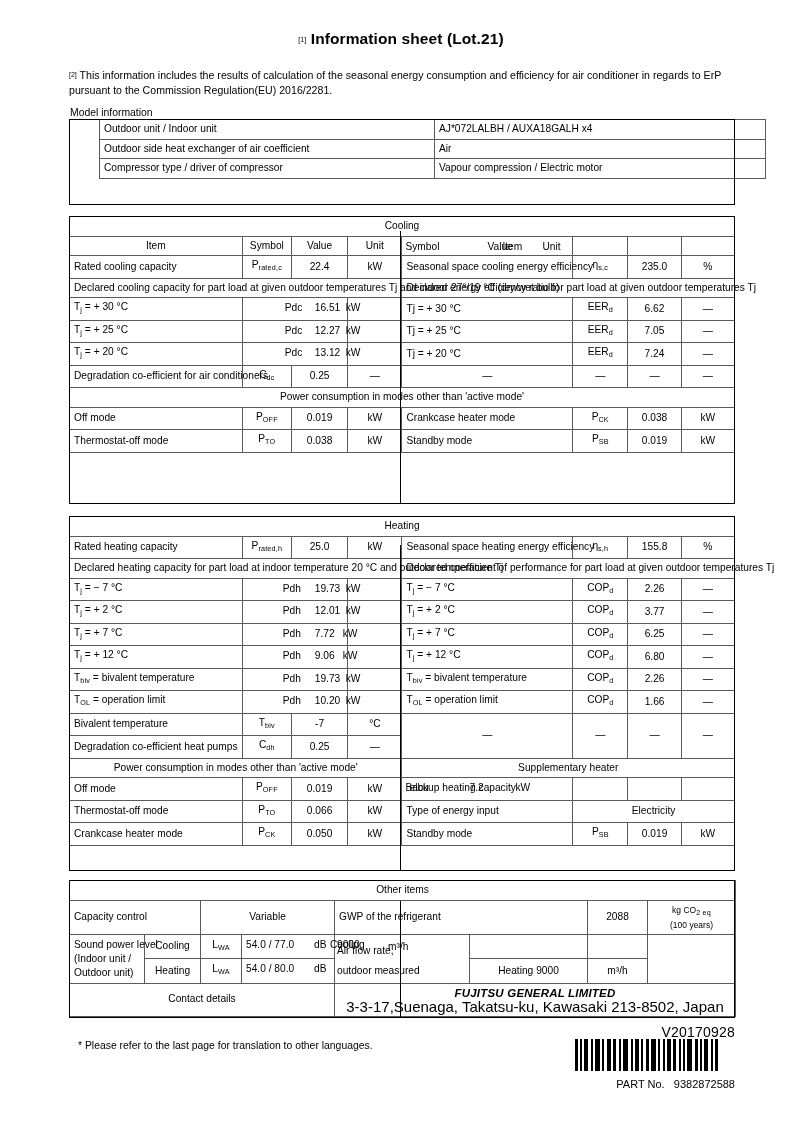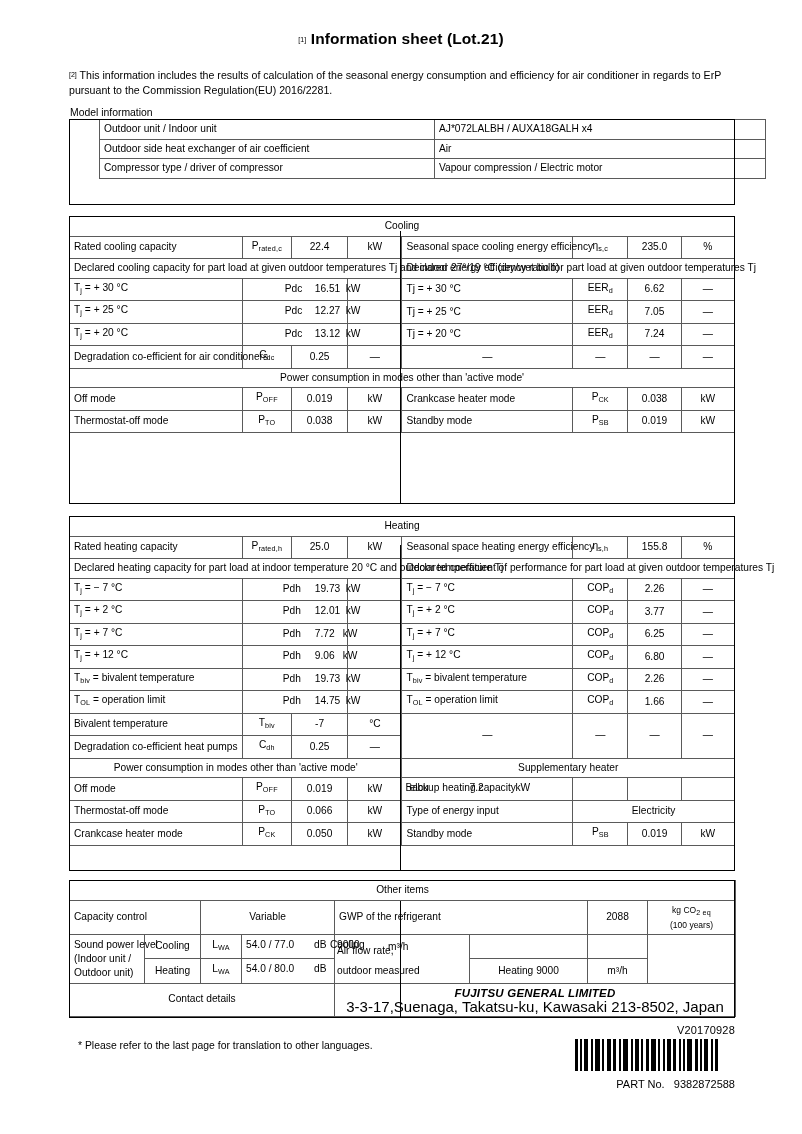--- a/index.html
+++ b/index.html
@@ -94,21 +94,21 @@
   .footnote {
     position: absolute;
     left: 78px;
     top: 1040px;
     font-size: 10.4px;
   }
   .version {
     position: absolute;
     right: 67px;
     top: 1024px;
-    font-size: 11px;
+    font-size: 14px;
     letter-spacing: 0.2px;
   }
   .barcode {
     position: absolute;
     right: 67px;
     top: 1039px;
     height: 32px;
     width: 160px;
     display: flex;
     align-items: flex-end;
@@ -182,20 +182,36 @@
         <col style="width:55px">
         <col style="width:53px">
         <col style="width:53px">
     </colgroup>
     <tbody>
 
       <tr>
         <td class="ctr" colspan="8">Cooling</td>
       </tr>
 
+      <tr>
+        <td class="ctr">Item</td>
+        <td class="ctr">Symbol</td>
+        <td class="ctr">Value</td>
+        <td class="ctr">Unit</td>
+        <td class="lft" style="position:relative">
+          <span class="abs" style="left:3px; top:4px">Symbol</span>
+          <span class="abs" style="left:85px; top:4px">Value</span>
+          <span class="abs" style="left:100px; top:4px">Item</span>
+          <span class="abs" style="left:140px; top:4px">Unit</span>
+          &nbsp;
+        </td>
+        <td>&nbsp;</td>
+        <td>&nbsp;</td>
+        <td>&nbsp;</td>
+      </tr>
 
       <tr>
         <td class="lft">Rated cooling capacity</td>
         <td class="ctr"><span>P</span><sub>rated,c</sub></td>
         <td class="ctr">22.4</td>
         <td class="ctr">kW</td>
         <td class="lft wrap">Seasonal space cooling energy efficiency</td>
         <td class="ctr"><span>η</span><sub>s,c</sub></td>
         <td class="ctr">235.0</td>
         <td class="ctr">%</td>
@@ -377,21 +393,21 @@
         <td>&nbsp;</td>
         <td class="lft"><span>T</span><sub>biv</sub><span> = bivalent temperature</span></td>
         <td class="ctr"><span>COP</span><sub>d</sub></td>
         <td class="ctr">2.26</td>
         <td class="ctr">—</td>
       </tr>
       <tr>
         <td class="lft"><span>T</span><sub>OL</sub><span> = operation limit</span></td>
         <td class="lft" style="position:relative; overflow:visible" colspan="2">
           <span class="abs" style="left:40px; top:4px">Pdh</span>
-          <span class="abs" style="left:72px; top:4px">14.75</span>
+          <span class="abs" style="left:72px; top:4px">10.20</span>
           <span class="abs" style="left:103px; top:4px">kW</span>&nbsp;
         </td>
         <td>&nbsp;</td>
         <td class="lft"><span>T</span><sub>OL</sub><span> = operation limit</span></td>
         <td class="ctr"><span>COP</span><sub>d</sub></td>
         <td class="ctr">1.66</td>
         <td class="ctr">—</td>
       </tr>
 
       <tr>

